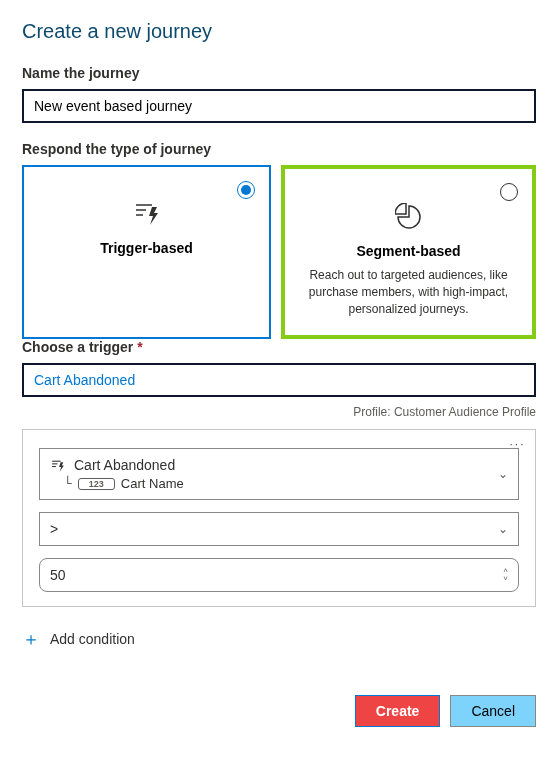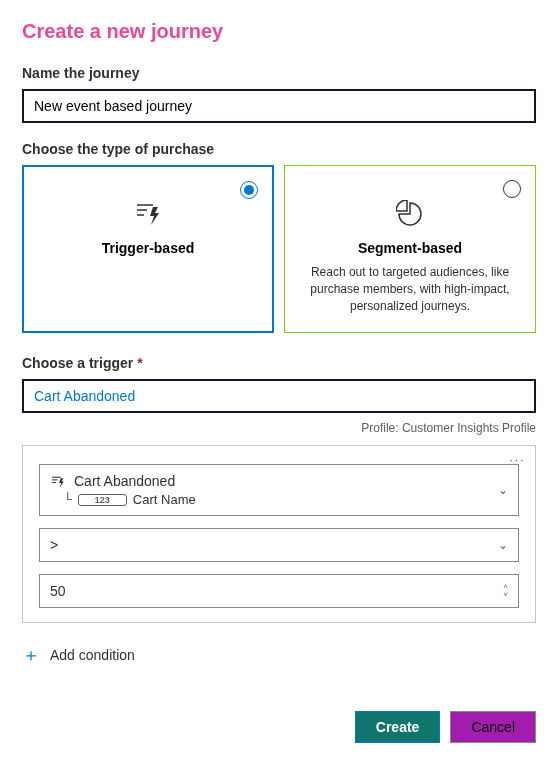--- a/index.html
+++ b/index.html
@@ -6,23 +6,23 @@
     body {
       font-family: "Segoe UI", -apple-system, sans-serif;
       font-size: 14px;
       color: #323130;
       background: #fff;
       width: 558px;
       padding: 20px 22px;
     }
     .title {
       font-size: 20px;
-      font-weight: 700;
+      font-weight: 400;
       margin-bottom: 22px;
-      color: #ec4899;
+      color: #0c4a6e;
     }
     .section-label {
       font-size: 14px;
       font-weight: 700;
       color: #323130;
       margin-bottom: 8px;
     }
     .required { color: #a4262c; }
     .text-input {
       width: 100%;
@@ -30,25 +30,24 @@
       border: 2px solid #0f172a;
       font-size: 14px;
       font-family: inherit;
       margin-bottom: 18px;
       outline: none;
     }
     .text-input.link { color: #0078d4; }
     .journey-types {
       display: flex;
       gap: 10px;
-      margin-bottom: 22px;
     }
     .journey-card {
       flex: 1;
-      border: 1px solid #84cc16;
+      border: 4px solid #84cc16;
       padding: 14px 18px 18px;
       position: relative;
       text-align: center;
       cursor: pointer;
     }
     .journey-card.selected {
       border: 2px solid #0078d4;
       padding: 13px 17px 17px;
     }
     .radio-circle {
@@ -119,21 +118,21 @@
       border: 1px solid #8a8886;
       padding: 8px 10px;
       font-size: 14px;
       display: flex;
       align-items: center;
       justify-content: space-between;
       cursor: pointer;
       background: #fff;
       margin-bottom: 12px;
     }
-    .select-box:last-child { margin-bottom: 0; }
+    .select-box:last-child { margin-bottom: 0; border-radius: 8px; }
     .attr-row {
       display: flex;
       align-items: center;
       gap: 8px;
       line-height: 1.2;
     }
     .attr-sub {
       display: flex;
       align-items: center;
       gap: 6px;
@@ -144,21 +143,21 @@
     .tree-branch {
       font-family: monospace;
       color: #605e5c;
       font-size: 13px;
     }
     .attr-badge {
       display: inline-block;
       border: 1px solid #605e5c;
       border-radius: 3px;
       font-size: 9px;
-      padding: 0px 16px;
+      padding: 0px 10px;
       color: #605e5c;
       font-weight: 600;
     }
     .chevron {
       font-size: 12px;
       color: #605e5c;
     }
     .stepper {
       display: flex;
       flex-direction: column;
@@ -185,41 +184,41 @@
       display: flex;
       justify-content: flex-end;
       gap: 10px;
       margin-top: 40px;
     }
     .btn {
       padding: 7px 20px;
       font-size: 14px;
       font-family: inherit;
       border: 1px solid #8a8886;
-      background: #a21caf;
+      background: #7dd3fc;
       cursor: pointer;
     }
     .btn.primary {
-      background: #0f766e;
+      background: #ef4444;
       border-color: #0078d4;
       color: #fff;
       font-weight: 600;
     }
   </style>
 </head>
 <body>
 
 
 
 <h1 class="title">Create a new journey</h1>
 
 <div class="section-label">Name the journey</div>
 <input class="text-input" type="text" value="New event based journey" style="">
 
-<div class="section-label">Choose the type of purchase</div>
+<div class="section-label">Respond the type of journey</div>
 <div class="journey-types">
   <div class="journey-card selected">
     <div class="radio-circle selected"></div>
     <div class="card-icon">
       <svg width="30" height="26" viewBox="0 0 30 26" fill="none" stroke="#323130" stroke-width="1.5">
         <line x1="4" y1="4" x2="20" y2="4"></line>
         <line x1="4" y1="9" x2="14" y2="9"></line>
         <line x1="4" y1="14" x2="11" y2="14"></line>
         <path d="M20 6 L17 15 L21 15 L18 24 L26 12 L22 12 L25 6 Z" fill="#323130" stroke="none"></path>
       </svg>
@@ -240,21 +239,21 @@
 </div>
 
 <div class="section-label">
   <span>Choose a trigger</span>
   <span class="required">*</span>
 </div>
 <input class="text-input link" type="text" value="Cart Abandoned" style="">
 
 <div class="audience-line">
   <span>Profile:</span>
-  <span>Customer Insights Profile</span>
+  <span>Customer Audience Profile</span>
 </div>
 
 <div class="condition-panel">
   <div class="panel-more">···</div>
 
   <div class="select-box">
     <div>
       <div class="attr-row">
         <svg width="16" height="14" viewBox="0 0 30 26" fill="none" stroke="#323130" stroke-width="2">
           <line x1="4" y1="4" x2="20" y2="4"></line>

